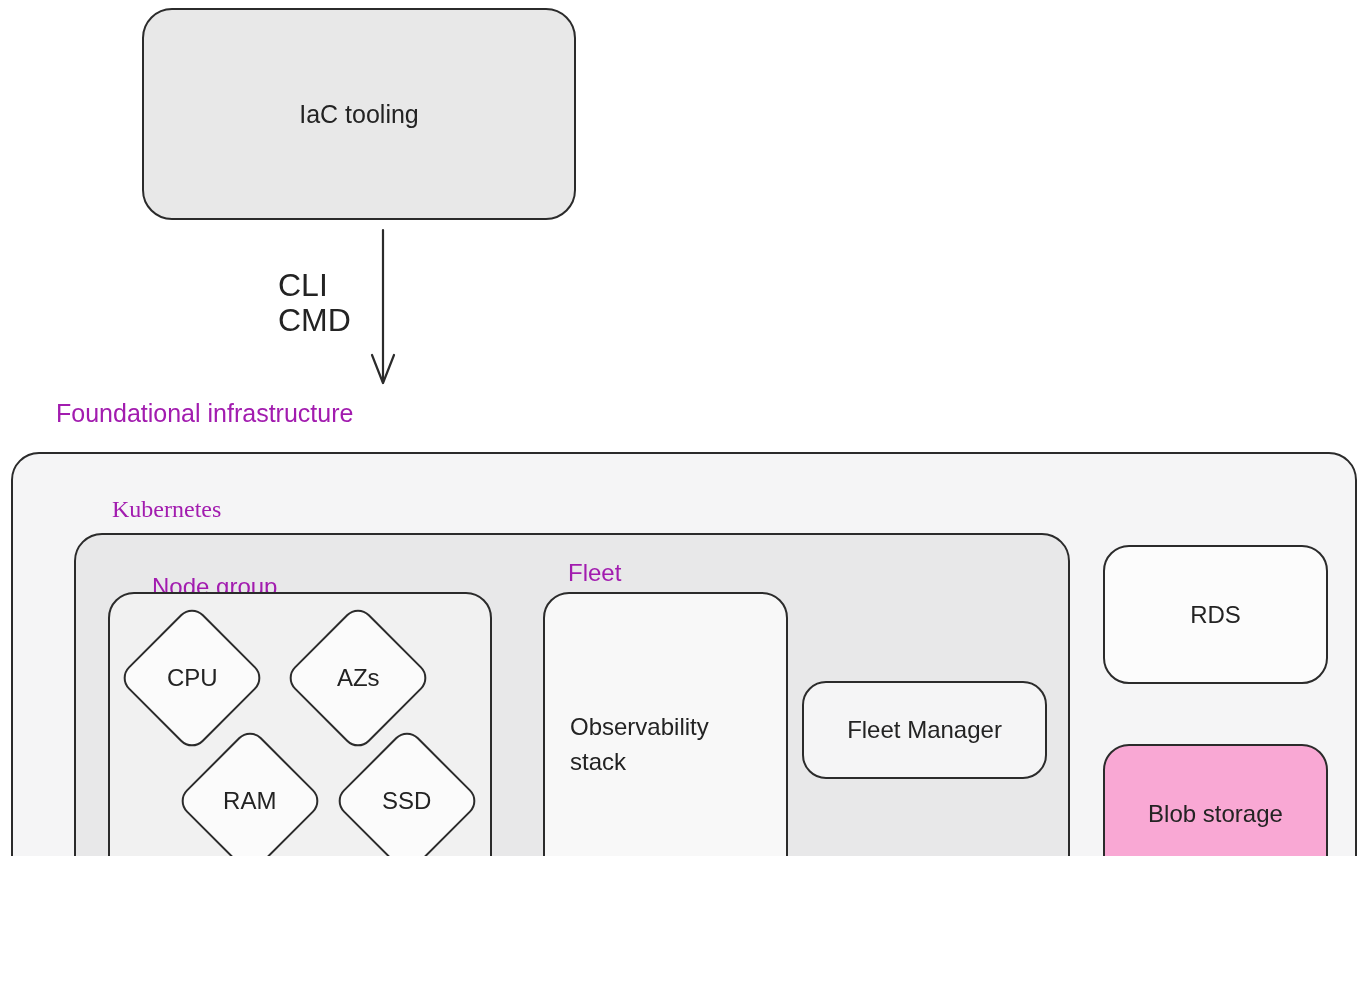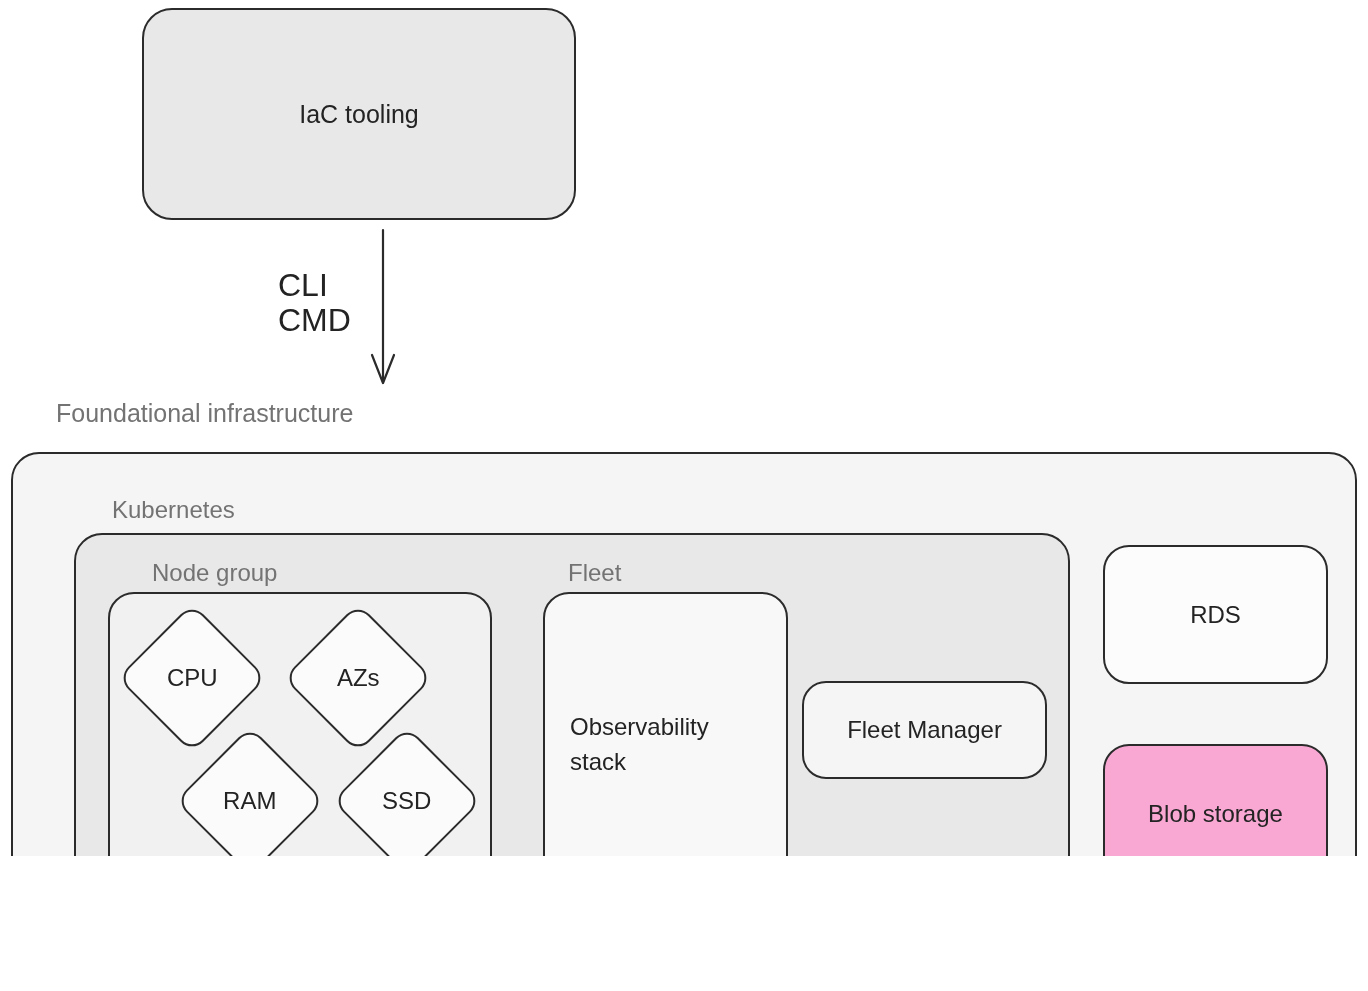--- a/index.html
+++ b/index.html
@@ -16,21 +16,21 @@
     overflow: hidden;
   }
   .node {
     position: absolute;
     border: 2px solid #2b2b2b;
   }
   .label {
     position: absolute;
     font-size: 24px;
     font-weight: 500;
-    color: #737373;
+    color: #a21caf;
     white-space: nowrap;
   }
   
   .iac-box {
     left: 142px; top: 8px; width: 434px; height: 212px;
     background: #e8e8e8; border-radius: 30px;
     display: flex; align-items: center; justify-content: center;
     font-size: 25px; font-weight: 500;
   }
   
@@ -42,26 +42,26 @@
     position: absolute; left: 278px; top: 268px;
     font-size: 32px; font-weight: 500; line-height: 35px;
   }
   
   .foundational-label { left: 56px; top: 399px; font-size: 25px; }
   
   .outer-box {
     left: 11px; top: 452px; width: 1346px; height: 530px;
     background: #f5f5f6; border-radius: 28px;
   }
-  .kubernetes-label { left: 112px; top: 496px; }
+  .kubernetes-label { left: 112px; top: 496px; font-family: Liberation Serif, serif; }
   .k8s-box {
     left: 74px; top: 533px; width: 996px; height: 410px;
     background: #e8e8e9; border-radius: 28px;
   }
-  .node-group-label { left: 152px; top: 559px; }
+  .node-group-label { left: 152px; top: 573px; }
   .node-group-box {
     left: 108px; top: 592px; width: 384px; height: 303px;
     background: #f1f1f1; border-radius: 26px;
   }
   
   .diamond {
     position: absolute;
     width: 106px; height: 106px;
     background: #fbfbfb;
     border: 2px solid #2b2b2b;

